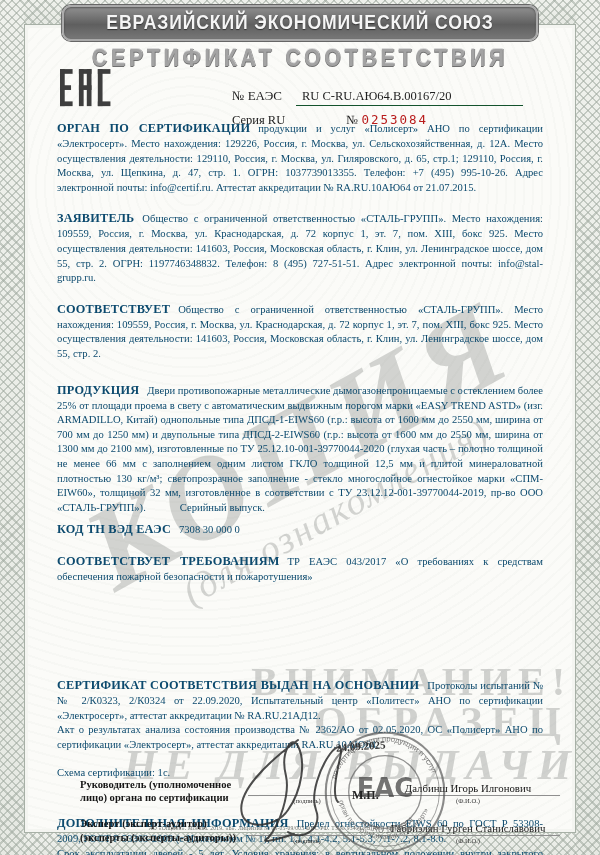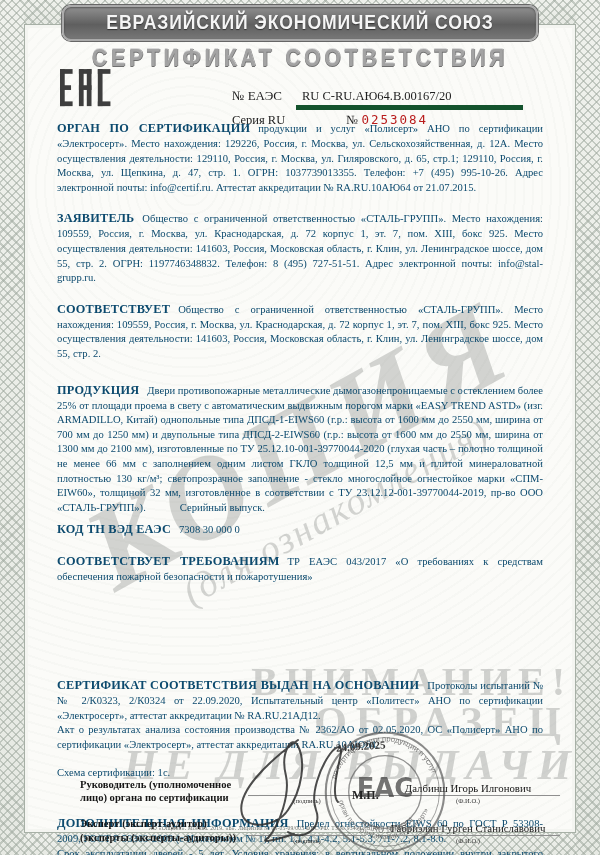--- a/index.html
+++ b/index.html
@@ -25,21 +25,21 @@
     box-shadow:0 0 0 1px #666, 0 1px 2px rgba(0,0,0,.4) inset;padding:4px 16px 5px;}
   .banner span{display:inline-block;color:#f5f5f5;font-family:"Liberation Sans",sans-serif;font-weight:bold;
     font-size:20px;letter-spacing:1px;transform:scaleX(.88);transform-origin:center;
     text-shadow:0 1px 1px #333;white-space:nowrap;}
   .cert-title{position:absolute;top:46px;left:0;right:0;text-align:center;z-index:2;
     font-family:"Liberation Sans",sans-serif;font-weight:bold;font-size:21px;letter-spacing:4px;
     color:#a3a3a3;text-shadow:0 1px 0 #6f6f6f,0 -1px 0 #d8d8d8,1px 0 0 #8a8a8a;transform:scaleY(1.1);}
   .eac{position:absolute;top:68px;left:60px;z-index:2;}
   .numline{position:absolute;top:88px;left:232px;z-index:2;font-size:13px;color:#1e1e1e;}
   .numline .lbl{margin-right:14px;}
-  .numline .val{display:inline-block;min-width:215px;border-bottom:5px solid #14532d;font-size:12.5px;padding:0 6px 1px;}
+  .numline .val{display:inline-block;min-width:215px;border-bottom:1px solid #14532d;font-size:12.5px;padding:0 6px 1px;}
   .seriesline{position:absolute;top:112px;left:232px;z-index:2;font-size:12.5px;color:#1e1e1e;}
   .seriesline .ser-no{margin-left:58px;}
   .serial{font-family:"DejaVu Sans Mono",monospace;font-size:12.5px;letter-spacing:2px;color:#b91c1c;}
 
   
   .content{position:absolute;top:120px;left:57px;width:486px;z-index:2;color:#0c4a6e;}
   .content p{margin:0;font-size:10.6px;line-height:1.38;text-align:justify;}
   .sec-label{font-weight:bold;font-size:12.3px;letter-spacing:.2px;padding-right:8px;}
   .m1{margin-bottom:15px!important;}
   .m2{margin-bottom:20px!important;}

